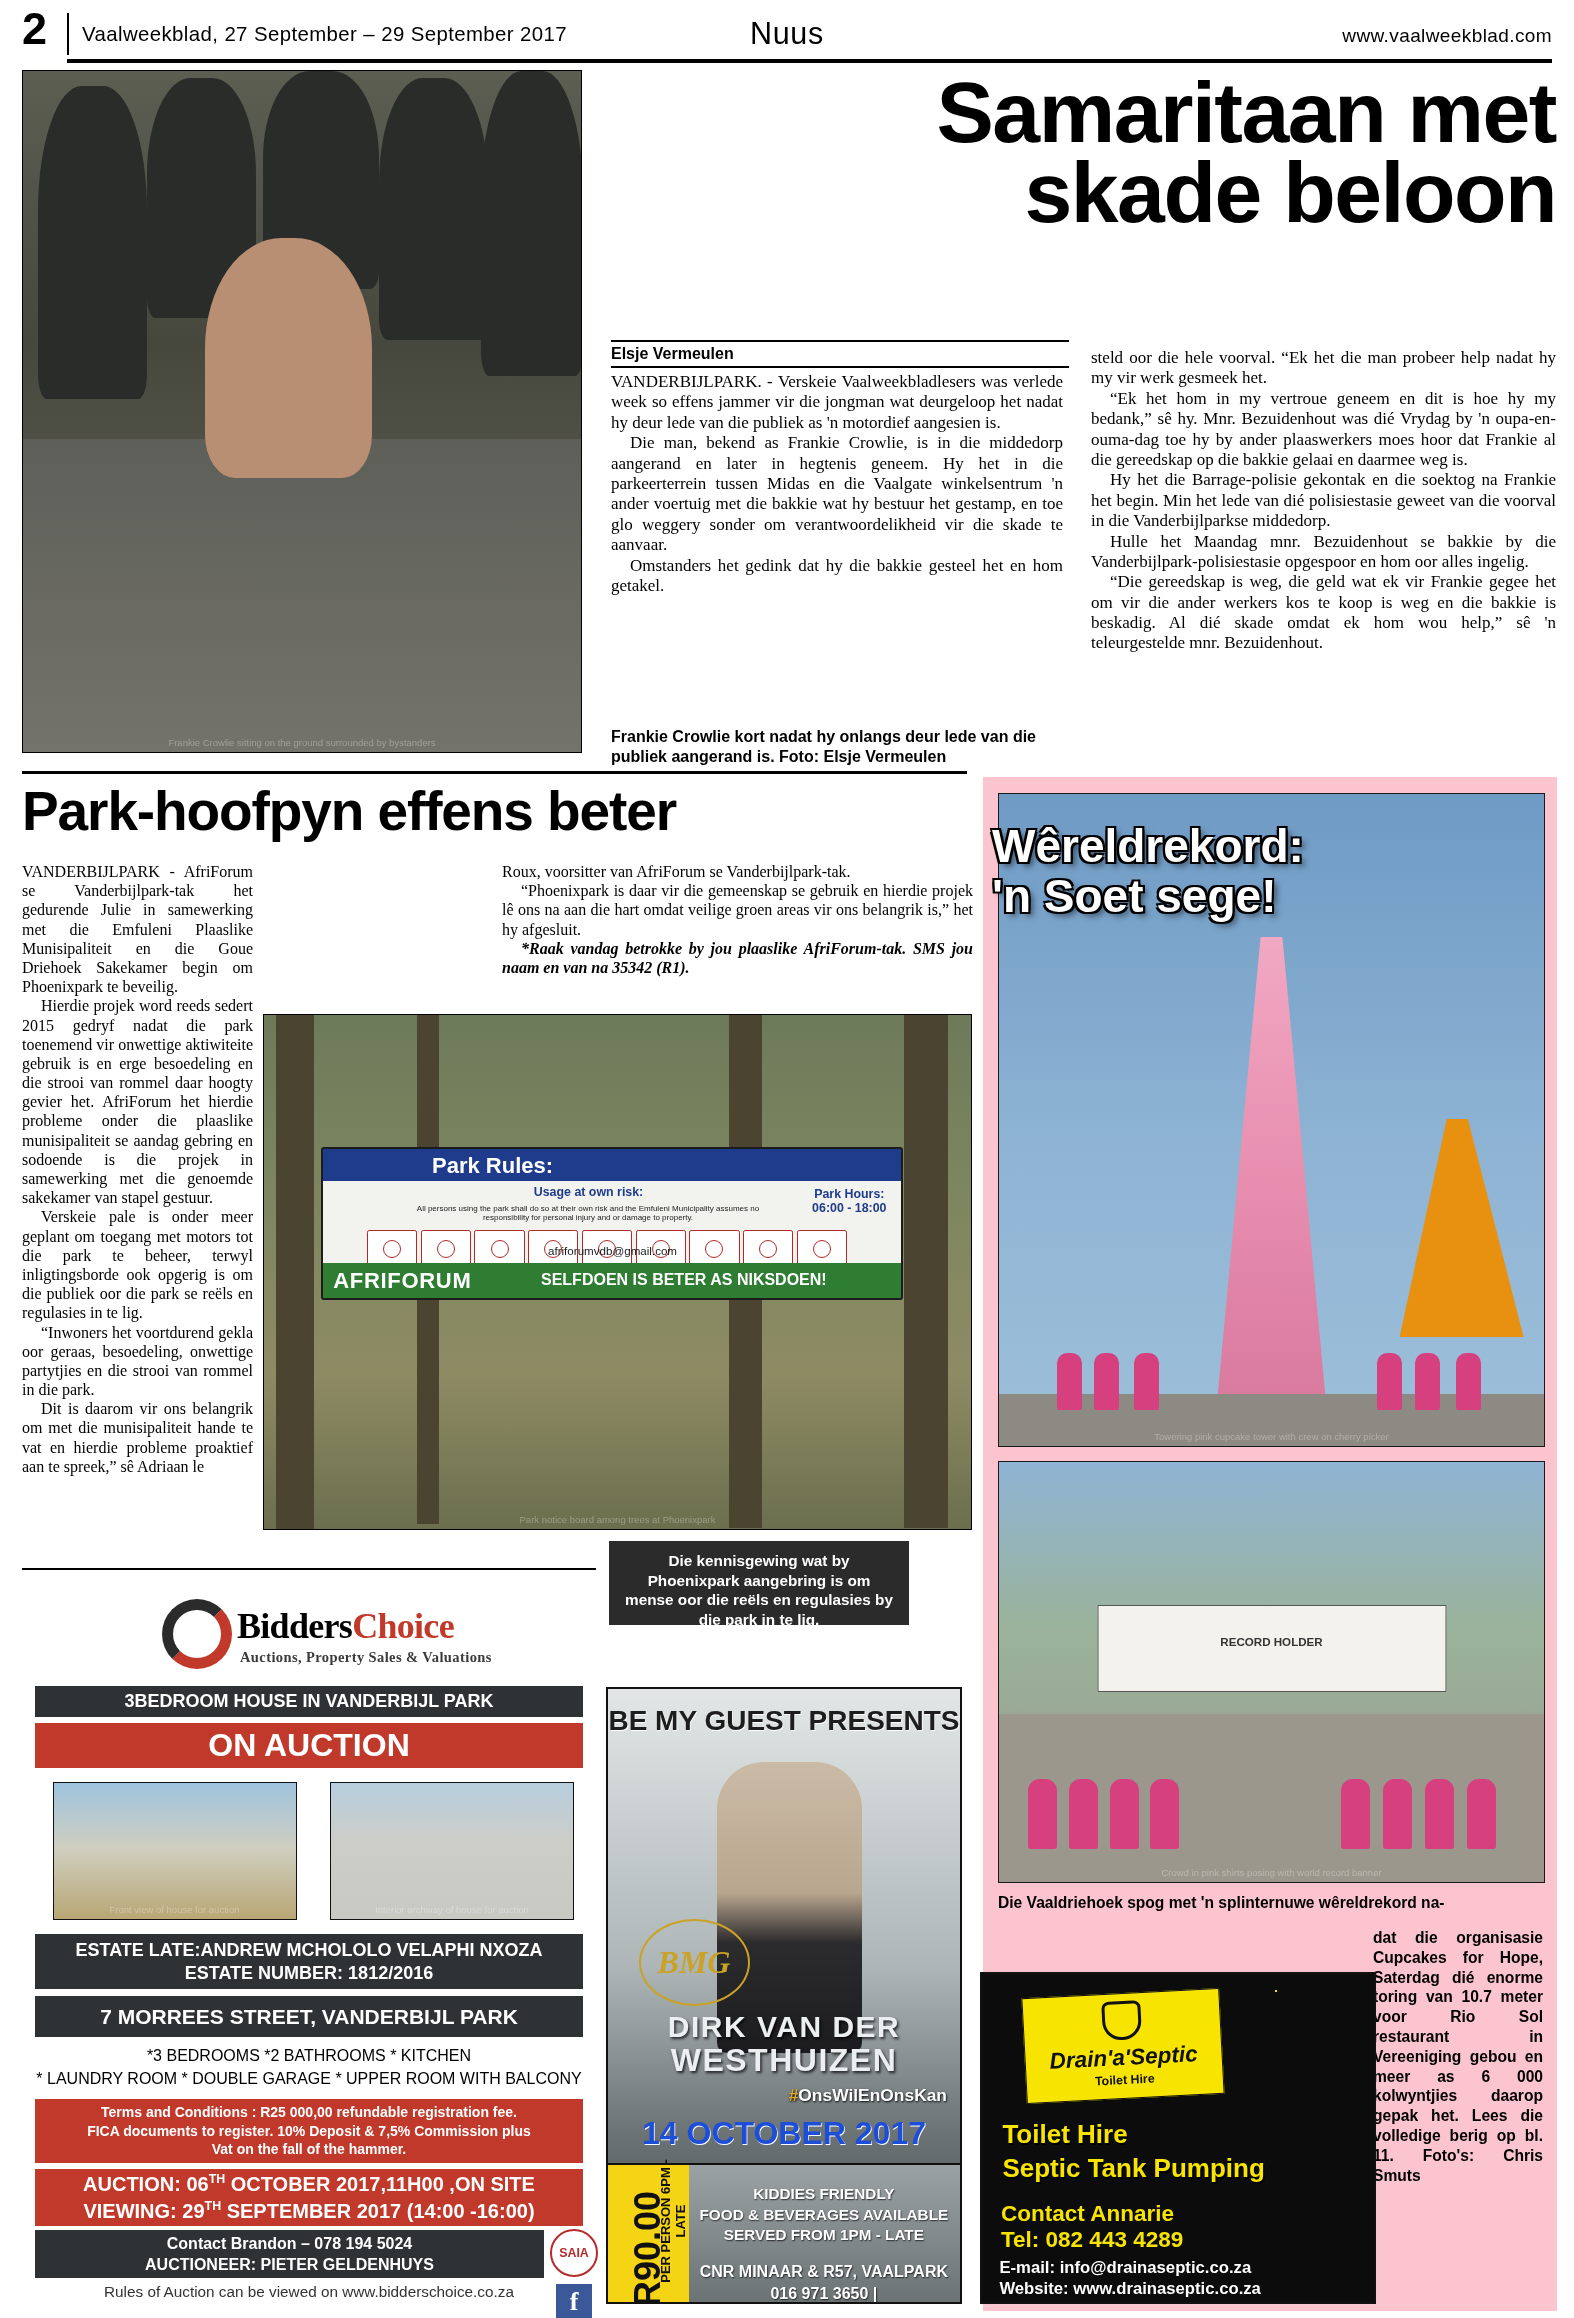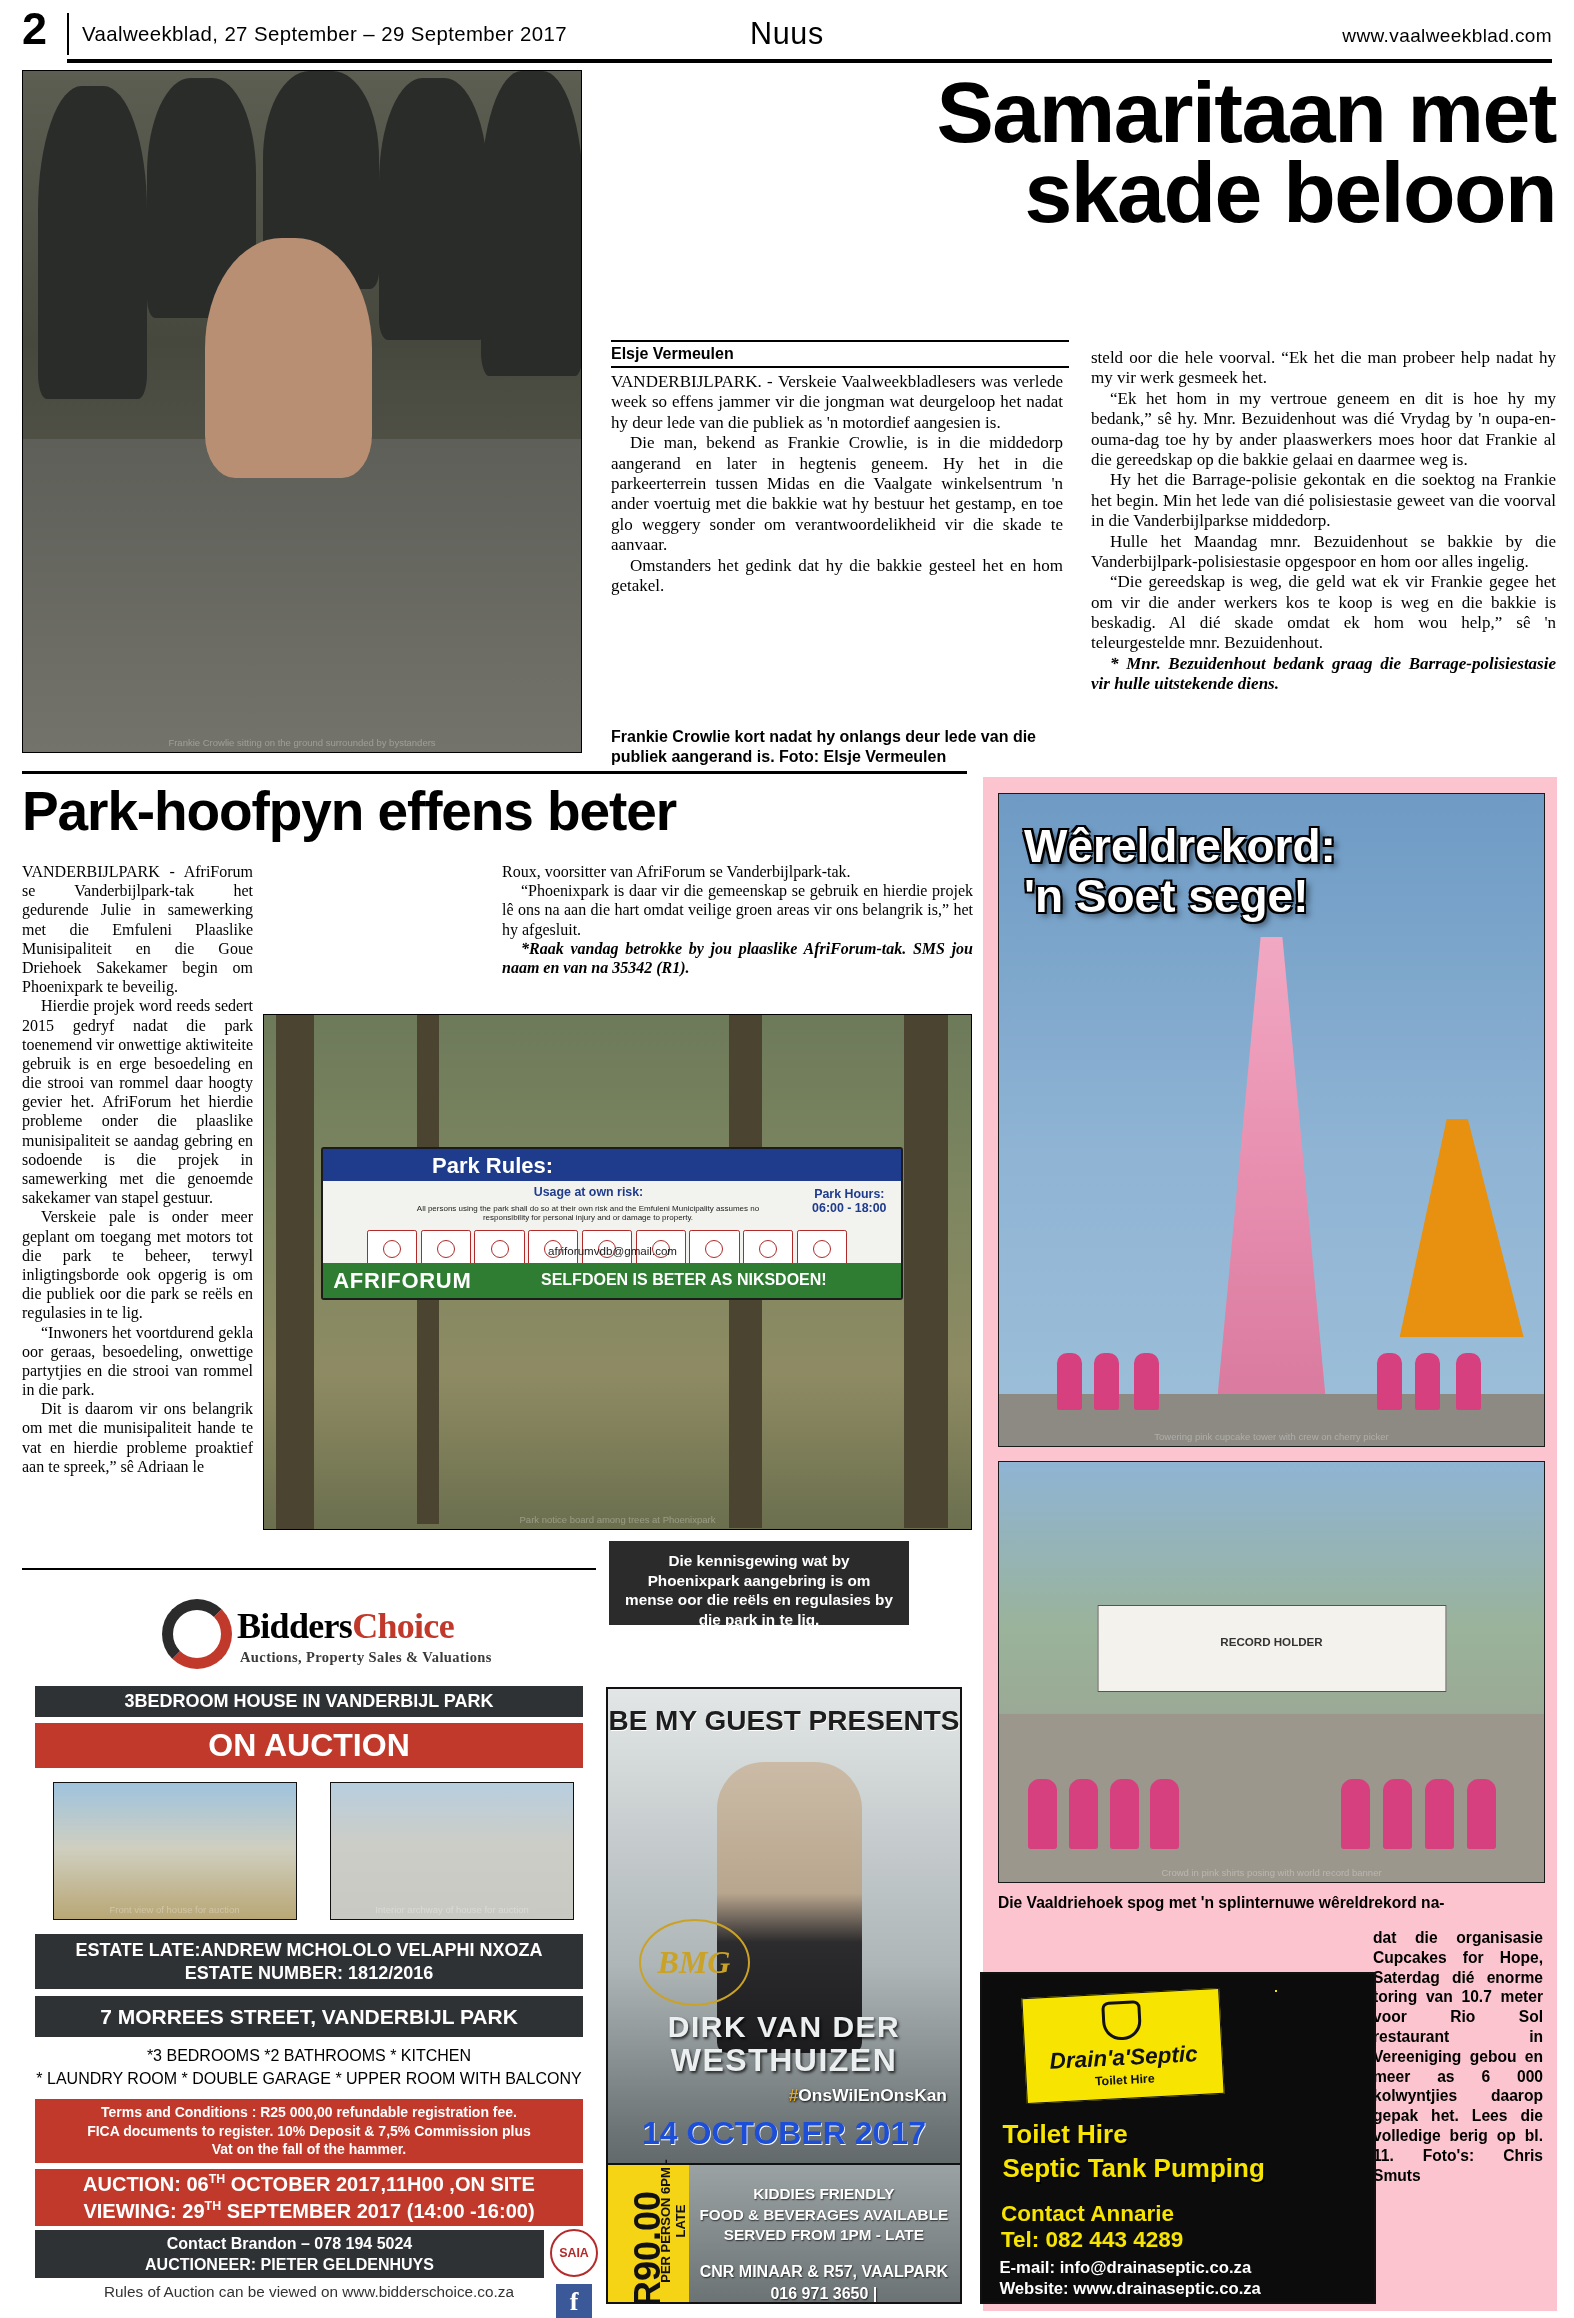--- a/index.html
+++ b/index.html
@@ -150,21 +150,21 @@
     position:absolute; left:50%; transform:translateX(-50%);
     bottom:44px; width:109px; height:465px;
     background:linear-gradient(180deg,#f1a8c2 0%,#e88fb0 50%,#d97a9e 100%);
     clip-path: polygon(40% 0, 60% 0, 100% 100%, 0 100%);
   }
   .wr-ground { position:absolute; left:0; right:0; bottom:0; height:52px; background:#8c8a82; }
   .wr-crowd { position:absolute; bottom:36px; width:25px; height:57px; background:#d6407e; border-radius:10.2px 10.2px 2.2px 2.2px; }
   .wr-lift { position:absolute; right:20.4px; bottom:109px; width:124px; height:218px; background:#e8900f; clip-path: polygon(0 100%, 38% 0, 55% 0, 100% 100%); }
 
   .wr-title {
-    position:absolute; left:1024px; top:822px; width:436px;
+    position:absolute; left:992px; top:822px; width:436px;
     font-family:"Liberation Sans",sans-serif; font-weight:700;
     font-size:46px; line-height:1.08; color:#fff;
     text-shadow: -2.2px -2.2px 0 #000, 2.2px -2.2px 0 #000, -2.2px 2.2px 0 #000, 2.2px 2.2px 0 #000, 4.4px 4.4px 6.5px rgba(0,0,0,.55);
   }
 
   .wr-photo2 { left:998px; top:1461px; width:547px; height:422px; border:1.5px solid #1a1a1a; }
   .wr2-bg { position:absolute; inset:0; background:linear-gradient(180deg,#8fb4d4 0%,#9ab39a 40%,#9a968c 100%); }
   .wr2-ground { position:absolute; left:0; right:0; bottom:0; height:40%; background:#9b978d; }
   .wr2-banner {
     position:absolute; left:50%; transform:translateX(-50%); top:34%;
@@ -387,21 +387,20 @@
   <p>Die man, bekend as Frankie Crowlie, is in die middedorp aangerand en later in hegtenis geneem. Hy het in die parkeerterrein tussen Midas en die Vaalgate winkelsentrum 'n ander voertuig met die bakkie wat hy bestuur het gestamp, en toe glo weggery sonder om verantwoordelikheid vir die skade te aanvaar.</p>
   <p>Omstanders het gedink dat hy die bakkie gesteel het en hom getakel.</p>
 </div>
 
 <div class="story-col" id="lead-col2">
   <p class="first">steld oor die hele voorval. “Ek het die man probeer help nadat hy my vir werk gesmeek het.</p>
   <p>“Ek het hom in my vertroue geneem en dit is hoe hy my bedank,” sê hy. Mnr. Bezuidenhout was dié Vrydag by 'n oupa-en-ouma-dag toe hy by ander plaaswerkers moes hoor dat Frankie al die gereedskap op die bakkie gelaai en daarmee weg is.</p>
   <p>Hy het die Barrage-polisie gekontak en die soektog na Frankie het begin. Min het lede van dié polisiestasie geweet van die voorval in die Vanderbijlparkse middedorp.</p>
   <p>Hulle het Maandag mnr. Bezuidenhout se bakkie by die Vanderbijlpark-polisiestasie opgespoor en hom oor alles ingelig.</p>
   <p>“Die gereedskap is weg, die geld wat ek vir Frankie gegee het om vir die ander werkers kos te koop is weg en die bakkie is beskadig. Al dié skade omdat ek hom wou help,” sê 'n teleurgestelde mnr. Bezuidenhout.</p>
-  <p class="note">* Mnr. Bezuidenhout bedank graag die Barrage-polisiestasie vir hulle uitstekende diens.</p>
 </div>
 
 <div class="cap-bold" id="cap-crowlie">Frankie Crowlie kort nadat hy onlangs deur lede van die publiek aangerand is. Foto: Elsje Vermeulen</div>
 
 <div class="hr-thick" style="left:22px; top:771px; width:945px; height:2.9px;"></div>
 
 <h2 class="park-head">Park-hoofpyn effens beter</h2>
 
 <div class="story-col" id="park-col1">
   <p class="first">VANDERBIJLPARK - AfriForum se Vanderbijlpark-tak het gedurende Julie in samewerking met die Emfuleni Plaaslike Munisipaliteit en die Goue Driehoek Sakekamer begin om Phoenixpark te beveilig.</p>

